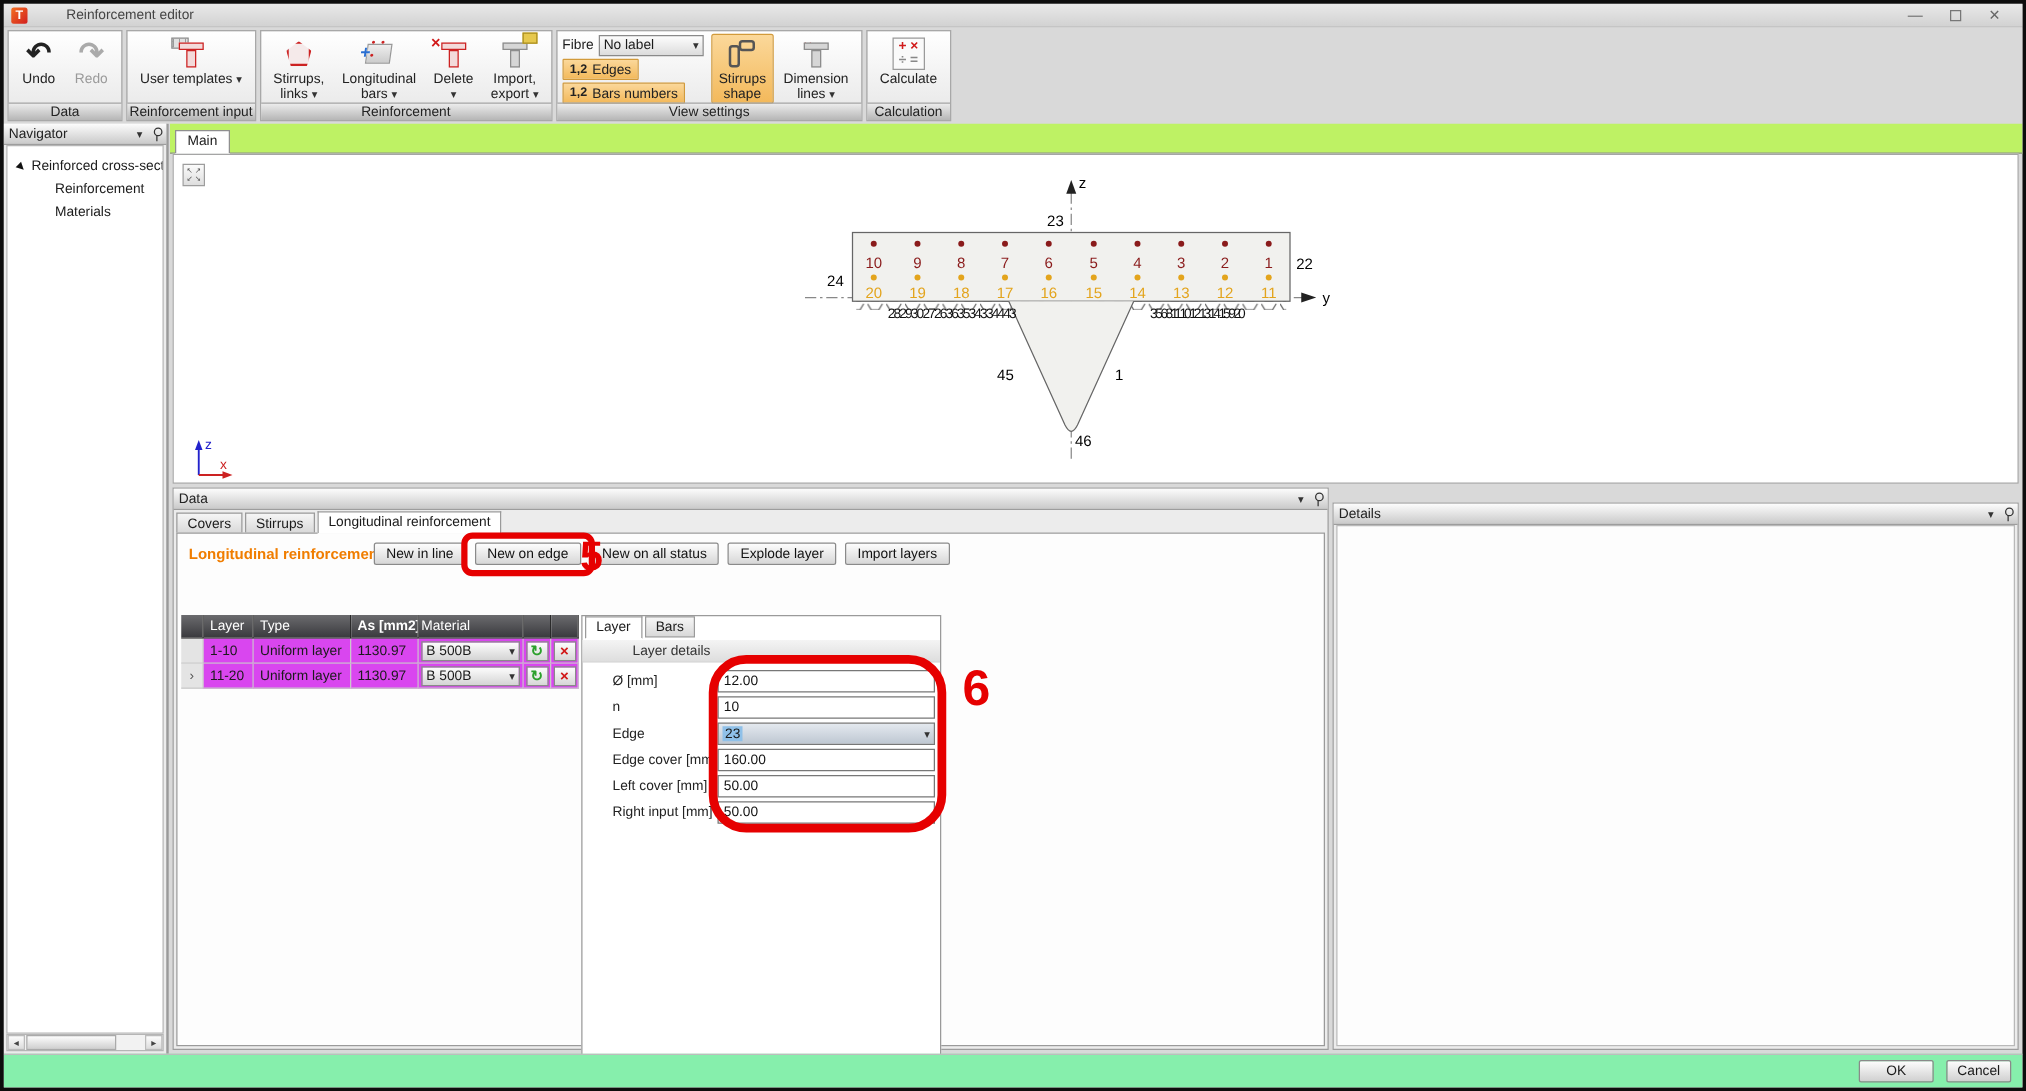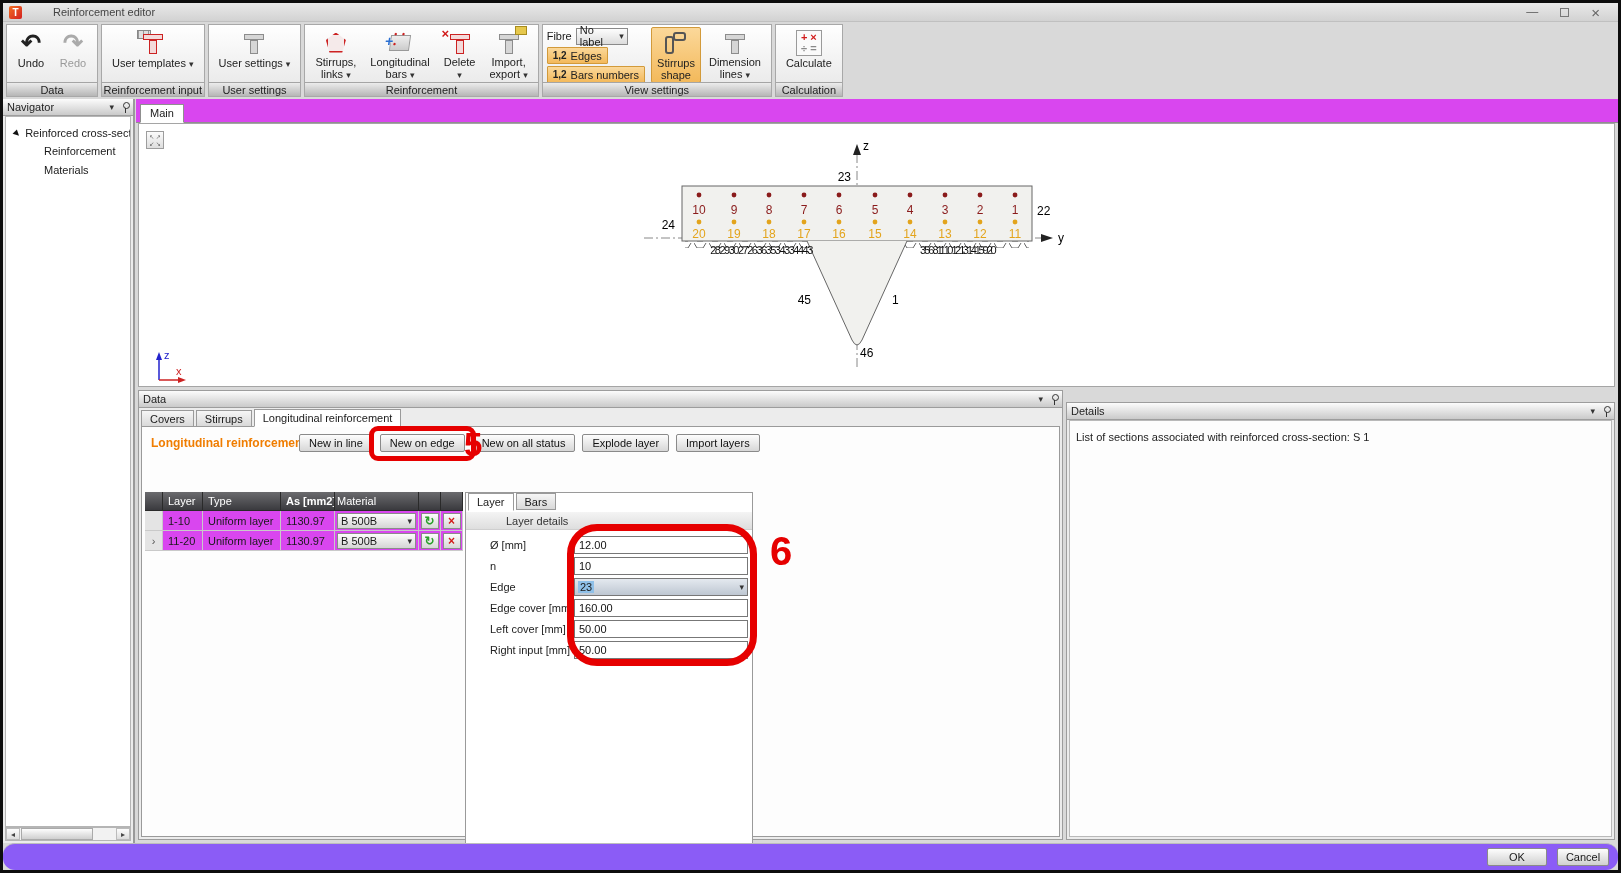--- a/index.html
+++ b/index.html
@@ -67,21 +67,21 @@
   .tree-root { display:flex; align-items:center; gap:5px; padding:2px 2px 2px 8px; white-space:nowrap;}
   .expander { display:inline-block; transform:rotate(45deg); font-size:8px; color:#111; }
   .tree-child { padding:4px 2px 3px 38px; white-space:nowrap; }
   .hscroll { position:absolute; left:2px; right:2px; bottom:2px; height:14px; background:#f2f2f2; border:1px solid #b5b5b5; display:flex; align-items:stretch;}
   .hs-arrow { width:14px; background:linear-gradient(#fdfdfd,#dcdcdc); border:1px solid #bbb; font-size:8px; color:#444; display:flex; align-items:center; justify-content:center;}
   .hs-thumb { flex:0 0 72px; margin:0 1px; background:linear-gradient(#fdfdfd,#cfcfcf); border:1px solid #aaa; }
   .hs-track { flex:1; }
 
   
   .content { position:absolute; top:96px; left:133px; right:0; bottom:27px; }
-  .tabstrip { position:absolute; top:0; left:0; right:0; height:24px; border-bottom:1px solid #8f8f8f; background:#d946ef;text-decoration:underline;}
+  .tabstrip { position:absolute; top:0; left:0; right:0; height:24px; border-bottom:1px solid #8f8f8f; background:#bef264;text-decoration:underline;}
   .doc-tab { position:absolute; left:4px; bottom:-1px; height:19px; padding:2px 9px; background:#fff; border:1px solid #8f8f8f; border-bottom:1px solid #fff; }
   .canvas { position:absolute; top:24px; left:2px; right:3px; height:264px; background:#fff; border:1px solid #a5a5a5; }
   .fitbtn { position:absolute; top:7px; left:7px; width:18px; height:18px; background:linear-gradient(#fbfbfb,#dedede); border:1px solid #9d9d9d; color:#555; font-size:6px; line-height:7px; text-align:center; padding-top:2px;}
 
   
   .datapanel { position:absolute; left:2px; top:291px; width:925px; bottom:3px; background:#ececec; border:1px solid #9d9d9d;}
   .detailspanel { position:absolute; left:930px; top:291px; right:3px; bottom:3px; background:#ececec; border:1px solid #9d9d9d;margin-top:12px;}
   .dp-tabs { position:absolute; top:18px; left:2px; height:18px; display:flex; align-items:flex-end; }
   .tab { height:17px; padding:2px 8px 0 8px; border:1px solid #9a9a9a; background:linear-gradient(#f6f6f6,#d9d9d9); margin-right:2px; white-space:nowrap;}
   .tab.active { background:#fff; border-bottom:1px solid #fff; height:18px; z-index:3; position:relative;}
@@ -126,21 +126,21 @@
   .frow .ecombo { position:absolute; left:108px; top:0; width:174px; height:18px; border:1px solid #777; background:linear-gradient(#e4e9ef,#bec7d2); display:flex; align-items:center; padding:0 3px; gap:3px;}
   .ecombo .sel { background:#8fc0e8; padding:0 2px; }
   .ecombo .sp { flex:1; }
 
   
   .det-body { position:absolute; top:17px; left:2px; right:2px; bottom:2px; background:#fdfdfd; border:1px solid #b9b9b9; padding:10px 8px; }
   .det-line { margin-bottom:6px; color:#222; display:flex; align-items:center; gap:4px;}
   .helpdot { width:13px; height:13px; border-radius:50%; background:radial-gradient(circle at 35% 30%,#7db4ea,#2e6fbe); color:#fff; font-size:10px; font-weight:bold; text-align:center; line-height:13px;}
 
   
-  .footer { position:absolute; left:0; right:0; bottom:0; height:27px; background:#8b5cf6; border-top:1px solid #bdbdbd;border-radius:12px;}
+  .footer { position:absolute; left:0; right:0; bottom:0; height:27px; background:#86efac; border-top:1px solid #bdbdbd;}
   .fbtn { position:absolute; top:4px; height:18px; width:60px; background:linear-gradient(#fdfdfd,#d0d0d0); border:1px solid #8a8a8a; border-radius:2px; text-align:center; padding-top:2px;}
   .fbtn.ok { right:71px; } .fbtn.cancel { right:9px; width:52px; }
 
   svg text { font-family:"Liberation Sans",sans-serif; }
 </style>
 </head>
 <body>
 
 <div class="window">
 
@@ -179,32 +179,20 @@
               <span class="grid"></span>
               <span class="bar"></span>
               <span class="stem"></span>
             </span>
         </div>
         <div class="lbl"><span>User templates</span> <span class="caret">▾</span></div>
       </div>
       <div class="rgroup-label">Reinforcement input</div>
     </div>
 
-    <div class="rgroup">
-      <div class="tallbtn" style="min-width:60px">
-        <div class="ic">
-            <span class="icon-t">
-              <span class="bar"></span>
-              <span class="stem"></span>
-            </span>
-          </div>
-        <div class="lbl"><span>User settings</span> <span class="caret">▾</span></div>
-      </div>
-      <div class="rgroup-label">User settings</div>
-    </div>
 
     <div class="rgroup">
       <div class="tallbtn">
         <div class="ic">
             <span class="pentagon">
               <span class="badge-plus">+</span>
             </span>
           </div>
         <div class="lbl"><span>Stirrups,</span><br><span>links</span> <span class="caret">▾</span></div>
       </div>
@@ -237,21 +225,21 @@
           </div>
         <div class="lbl"><span>Import,</span><br><span>export</span> <span class="caret">▾</span></div>
       </div>
       <div class="rgroup-label">Reinforcement</div>
     </div>
 
     <div class="rgroup">
       <div class="vs-left">
         <div class="fibre-row">
           <span>Fibre</span>
-          <div class="dd" style="width:52px">
+          <div class="dd" style="width:84px">
             <span class="dtext">No label</span>
             <span class="caret">▾</span>
           </div>
         </div>
         <div class="toggle-orange">
           <b>1,2</b>
             <span>Edges</span>
         </div>
         <div class="toggle-orange">
           <b>1,2</b>
@@ -540,23 +528,20 @@
     </div>
 
     <div class="detailspanel">
       <div class="panel-header">
         <span>Details</span>
         <span class="sp"></span>
         <span class="ph-caret">▾</span>
         <span class="pin"></span>
       </div>
       <div class="det-body">
-        <div class="det-line" style="margin-left:-2px">
-          <span>List of sections associated with reinforced cross-section: S 1</span>
-        </div>
       </div>
     </div>
   </div>
 
   <div class="footer">
     <div class="fbtn ok">OK</div>
     <div class="fbtn cancel">Cancel</div>
   </div>
 
 </div>

